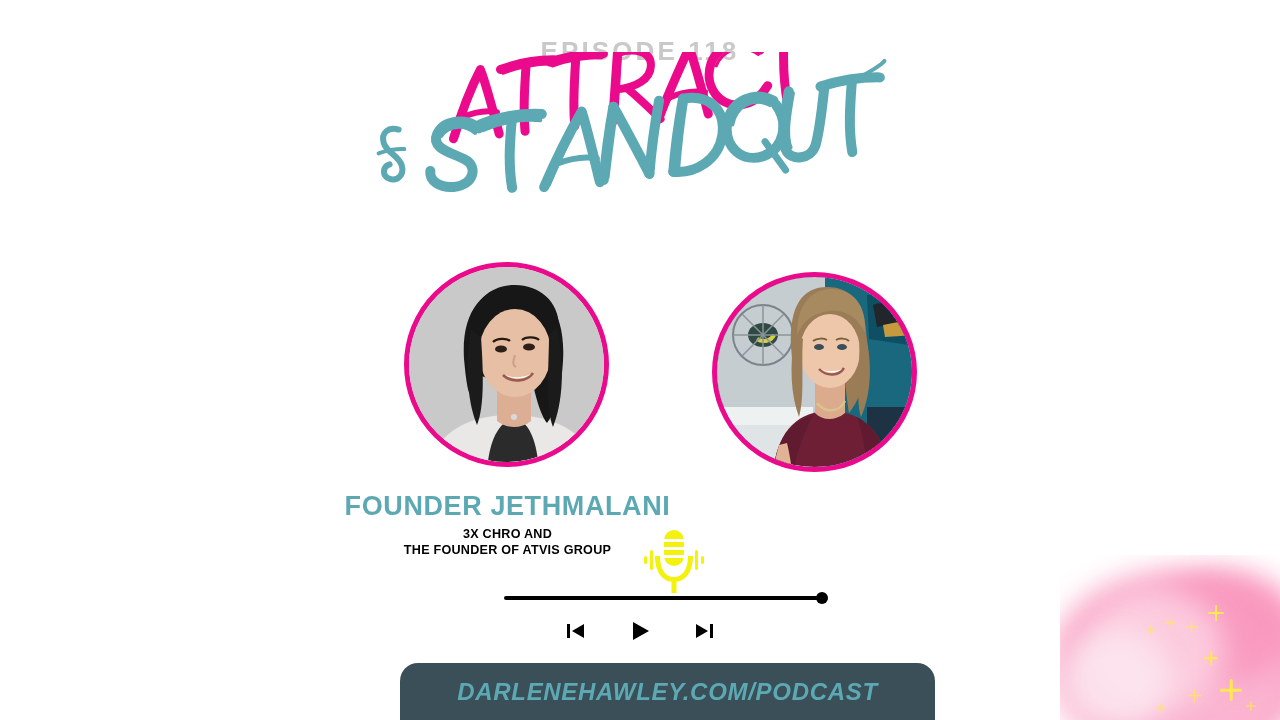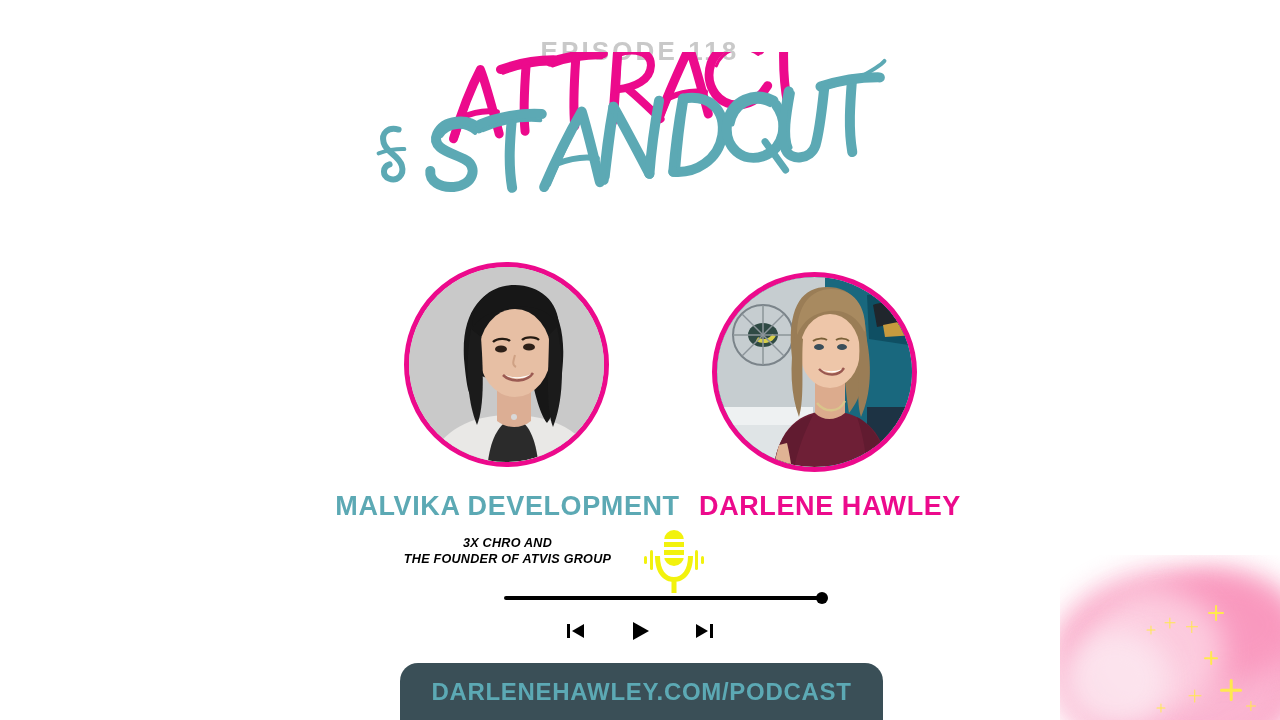--- a/index.html
+++ b/index.html
@@ -83,28 +83,27 @@
 
   .guest-name {
     font-size:27px; font-weight:bold; letter-spacing:.6px;
     line-height:1.05;
     white-space:nowrap;
   }
   .name-teal { color:#5CA9B4; }
   .name-pink { color:#EC0A8C; }
 
   .guest-role {
-    margin-top:16px;
+    margin-top:7px;
     color:#000;
     font-size:12.6px;
     font-weight:bold;
     letter-spacing:.25px;
     line-height:1.22;
     white-space:pre-line;
-    font-style:italic;
   }
 
   
   .mic {
     position:absolute;
     left:642px; top:528px;
     width:64px; height:66px;
   }
   .progress {
     position:absolute;
@@ -123,24 +122,24 @@
     position:absolute;
     left:0; top:620px; width:100%;
     display:flex; justify-content:center; align-items:center; gap:40px;
   }
   .ctrl { width:24px; height:22px; display:block; }
 
   
   .urlbar {
     position:absolute;
     left:400px; top:663px;
-    width:483px; height:57px;
+    width:535px; height:57px;
     background:#3A4F57;
     border-radius:18px 18px 0 0;
-    display:flex; align-items:center; justify-content:center;
+    display:flex; align-items:center; justify-content:center;font-style:italic;
   }
   .urlbar-text {
     color:#5CA9B4;
     font-size:24px;
     font-weight:bold;
     letter-spacing:.7px;
     white-space:nowrap;
   }
 </style>
 </head>
@@ -317,27 +316,26 @@
         <path d="M100,126 C108,136 122,136 128,124" stroke="#d9c58b" stroke-width="2.4" fill="none"></path>
       </svg>
     </div>
   </div>
 
 </div>
 
 <div class="names">
 
   <div class="guest-col col-left">
-    <div class="guest-name name-teal">MALVIKA DEVELOPMENT</div>
+    <div class="guest-name name-teal">FOUNDER JETHMALANI</div>
     <div class="guest-role">3X CHRO AND
 THE FOUNDER OF ATVIS GROUP</div>
   </div>
 
   <div class="guest-col col-right">
-    <div class="guest-name name-pink">DARLENE HAWLEY</div>
   </div>
 
 </div>
 
 <div class="mic">
   <svg width="64" height="66" viewBox="0 0 64 66" aria-hidden="true">
     <g fill="#F2F20D">
 
       <rect x="22" y="2" width="20" height="36" rx="10"></rect>
 

